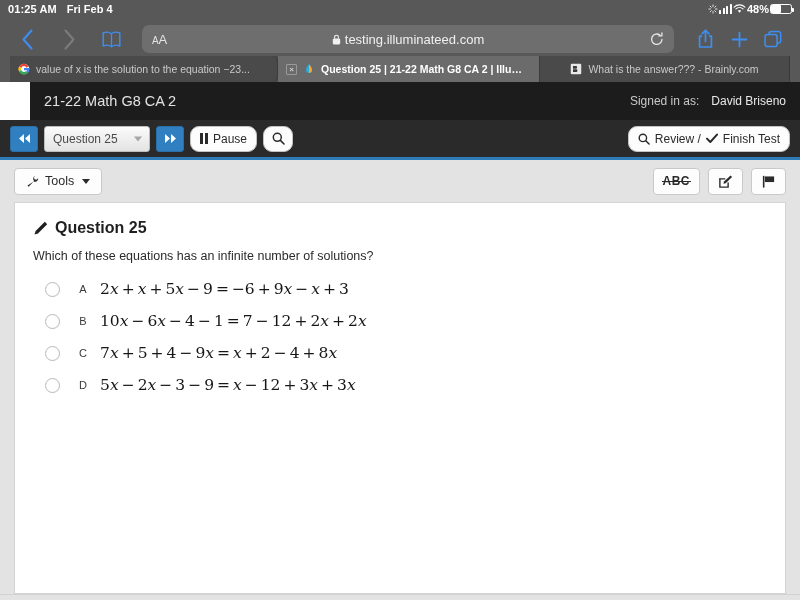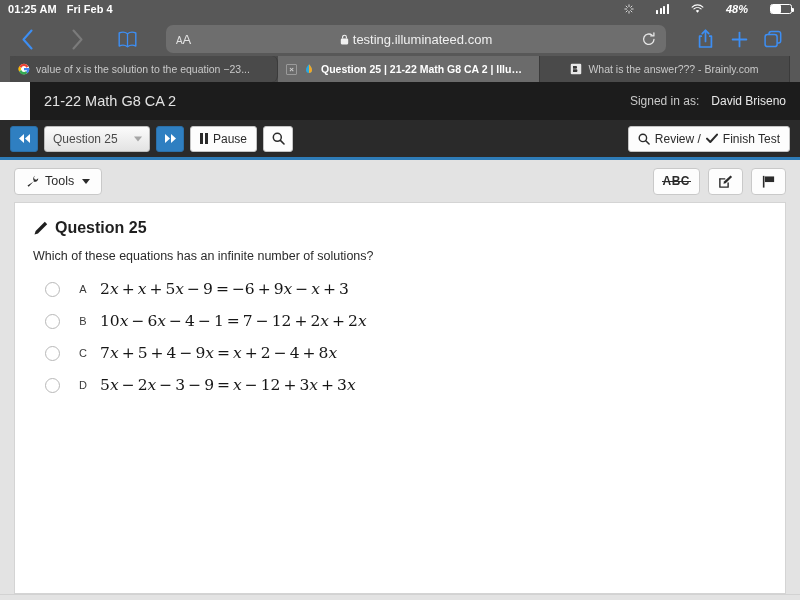--- a/index.html
+++ b/index.html
@@ -17,39 +17,39 @@
     height: 18px;
     background: #585858;
     color: #ffffff;
     display: flex;
     align-items: center;
     padding: 0 8px;
     font-size: 11px;
     font-weight: bold;
   }
   .status-left { display: flex; align-items: center; gap: 10px; }
-  .status-right { margin-left: auto; display: flex; align-items: center; gap: 22px; font-style: italic; }
+  .status-right { margin-left: auto; display: flex; align-items: center; gap: 1px; }
   .sb-time { letter-spacing: .1px; }
   .sb-date { font-weight: bold; }
   .icn-sync { width: 10px; height: 10px; opacity: .85; display:block; }
   .cell-bars { display: flex; align-items: flex-end; gap: 1.5px; height: 10px; }
   .cell-bars i { width: 2px; background: #fff; display: block; border-radius: .5px; }
   .cell-bars i:nth-child(1){ height: 4px; }
   .cell-bars i:nth-child(2){ height: 6px; }
   .cell-bars i:nth-child(3){ height: 8px; }
   .cell-bars i:nth-child(4){ height: 10px; }
   .wifi-icon { width: 13px; height: 10px; display:block; }
   .batt-pct { font-size: 11px; font-weight: bold; }
   .batt { width: 22px; height: 10px; border: 1.2px solid #ffffff; border-radius: 2.5px; position: relative; }
   .batt::after { content:""; position:absolute; right:-3.2px; top:3px; width:2px; height:4px; background:#fff; border-radius:0 1px 1px 0; }
   .batt i { display:block; height:100%; background:#fff; border-radius:1px; }
 
   
   .safari-chrome { background: #585858; padding: 4px 10px 0 10px; }
-  .toolbar-row { display: flex; align-items: center; height: 34px; gap: 16px; }
+  .toolbar-row { display: flex; align-items: center; height: 34px; gap: 8px; }
   .nav-btn {
     width: 34px; height: 32px; display: flex; align-items: center; justify-content: center;
     color: #3d8ef3;
   }
   .nav-btn.disabled { color: #7b7b7b; }
   .nav-btn svg { display: block; }
   .url-bar {
     flex: 1; height: 28px; background: #6e6e6e; border-radius: 7px;
     display: flex; align-items: center; padding: 0 10px; position: relative;
     margin: 0 6px;
@@ -93,21 +93,21 @@
   .app-title { font-size: 14.5px; color: #e2e2e2; }
   .signed-in { margin-left: auto; font-size: 12px; color: #c9c9c9; display: flex; gap: 12px; }
   .signed-in .user { color: #e8e8e8; }
 
   
   .nav-toolbar {
     height: 40px; background: #2a2a2a; display: flex; align-items: center;
     padding: 0 10px; gap: 6px; border-bottom: 3px solid #2e7cb8;
   }
   .btn {
-    background: #fdfdfd; border: 1px solid #c4c4c4; border-radius: 3px;
+    background: #fdfdfd; border: 1px solid #c4c4c4; border-radius: 9px;
     height: 26px; display: flex; align-items: center; justify-content: center;
     font-size: 12px; color: #2b2b2b; padding: 0 9px; gap: 5px;
     box-shadow: 0 1px 0 rgba(0,0,0,.06);
   }
   .btn-blue {
     background: #2f7fc1; border: 1px solid #2a6fa8; color: #ffffff;
     border-radius: 3px; height: 26px; width: 28px;
     display: flex; align-items: center; justify-content: center;
   }
   .q-select {

